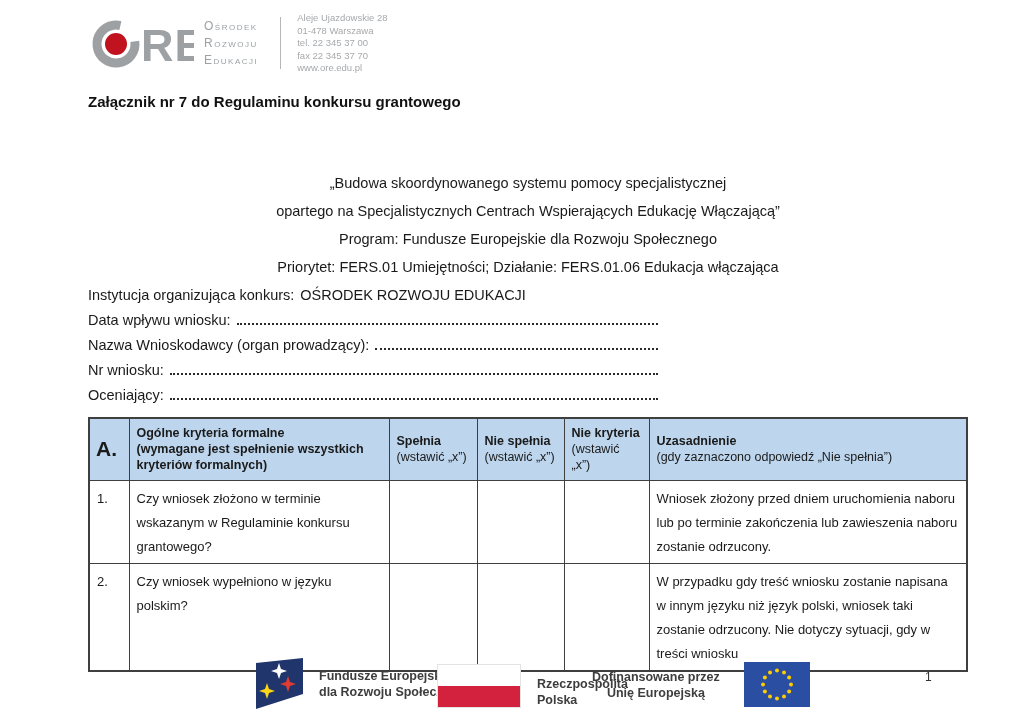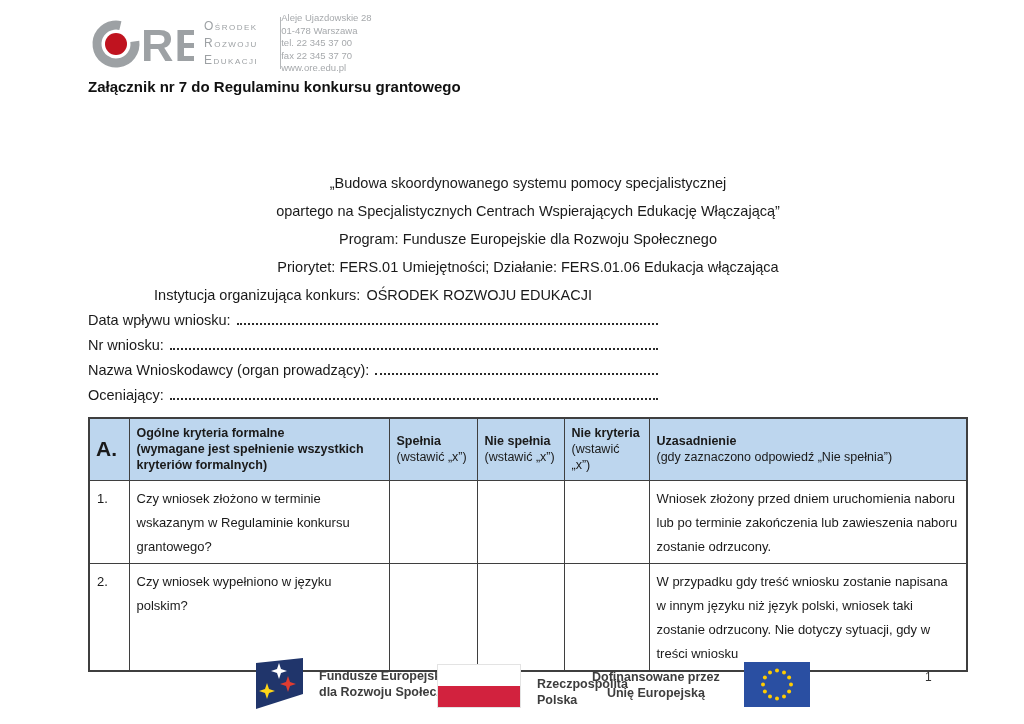--- a/index.html
+++ b/index.html
@@ -5,31 +5,31 @@
   * { margin:0; padding:0; box-sizing:border-box; }
   html,body { width:1024px; height:724px; }
   body { font-family:"Liberation Sans", sans-serif; background:#ffffff; position:relative; overflow:hidden; color:#1a1a1a; }
 
   .page { position:absolute; inset:0; background:#fff; }
 
   
   .ore-header { position:absolute; left:88px; top:12px; display:flex; align-items:center; }
   .ore-name { margin-left:10px; font-variant:small-caps; color:#9da1a4; font-size:12px; line-height:17px; letter-spacing:1.5px; }
   .ore-divider { margin-left:22px; height:52px; border-left:1px solid #b5b8ba; }
-  .ore-address { color:#a6a9ac; font-size:9.5px; line-height:12.5px; }
-
-  
-  .attachment { position:absolute; left:88px; top:78px; font-size:15px; font-weight:bold; color:#111;text-align:right; }
+  .ore-address { margin-left:16px; color:#a6a9ac; font-size:9.5px; line-height:12.5px; }
+
+  
+  .attachment { position:absolute; left:88px; top:93px; font-size:15px; font-weight:bold; color:#111;text-align:right; }
   .doc-title { position:absolute; left:0; top:136px; width:1024px; text-align:center; font-size:16.5px; font-weight:bold; color:var(--title_blue,#2e5496); }
   .subtitle { position:absolute; left:16px; top:169px; width:1024px; text-align:center; font-size:14.5px; color:#1a1a1a; }
   .subtitle div { line-height:28px; }
 
   
   .form { position:absolute; left:88px; top:280px; width:570px; font-size:14.5px; }
-  .form-line { display:flex; height:25px; align-items:flex-end;justify-content:center; }
+  .form-line { display:flex; height:25px; align-items:flex-end; }
   .form-line .lbl { white-space:nowrap; padding-bottom:2px; }
   .form-line .val { white-space:nowrap; padding-bottom:2px; margin-left:6px; }
   .dots { flex:1; border-bottom:2px dotted #2a2a2a; margin:0 0 5px 6px; }
 
   
   table.criteria { position:absolute; left:88px; top:417px; width:878px; border-collapse:collapse; table-layout:fixed; border:2px solid #3f3f3f; }
   .criteria th, .criteria td { border:1px solid #3f3f3f; padding:4px 7px; text-align:left; }
   .criteria thead th { background:var(--table_header_bg,#bdd6ee); vertical-align:middle; font-size:12.5px; line-height:16px; font-weight:bold; }
   .criteria thead th .sub-normal { font-weight:normal; }
   .criteria thead th.col-a { font-size:21px; vertical-align:middle; padding-left:6px; }
@@ -88,25 +88,25 @@
   <div class="form">
     <div class="form-line">
       <span class="lbl">Instytucja organizująca konkurs:</span>
       <span class="val">OŚRODEK ROZWOJU EDUKACJI</span>
     </div>
     <div class="form-line">
       <span class="lbl">Data wpływu wniosku:</span>
       <span class="dots"></span>
     </div>
     <div class="form-line">
+      <span class="lbl">Nazwa Wnioskodawcy (organ prowadzący):</span>
+      <span class="dots"></span>
+    </div>
+    <div class="form-line">
       <span class="lbl">Nr wniosku:</span>
-      <span class="dots"></span>
-    </div>
-    <div class="form-line">
-      <span class="lbl">Nazwa Wnioskodawcy (organ prowadzący):</span>
       <span class="dots"></span>
     </div>
     <div class="form-line">
       <span class="lbl">Oceniający:</span>
       <span class="dots"></span>
     </div>
   </div>
 
   <table class="criteria">
     <colgroup>

